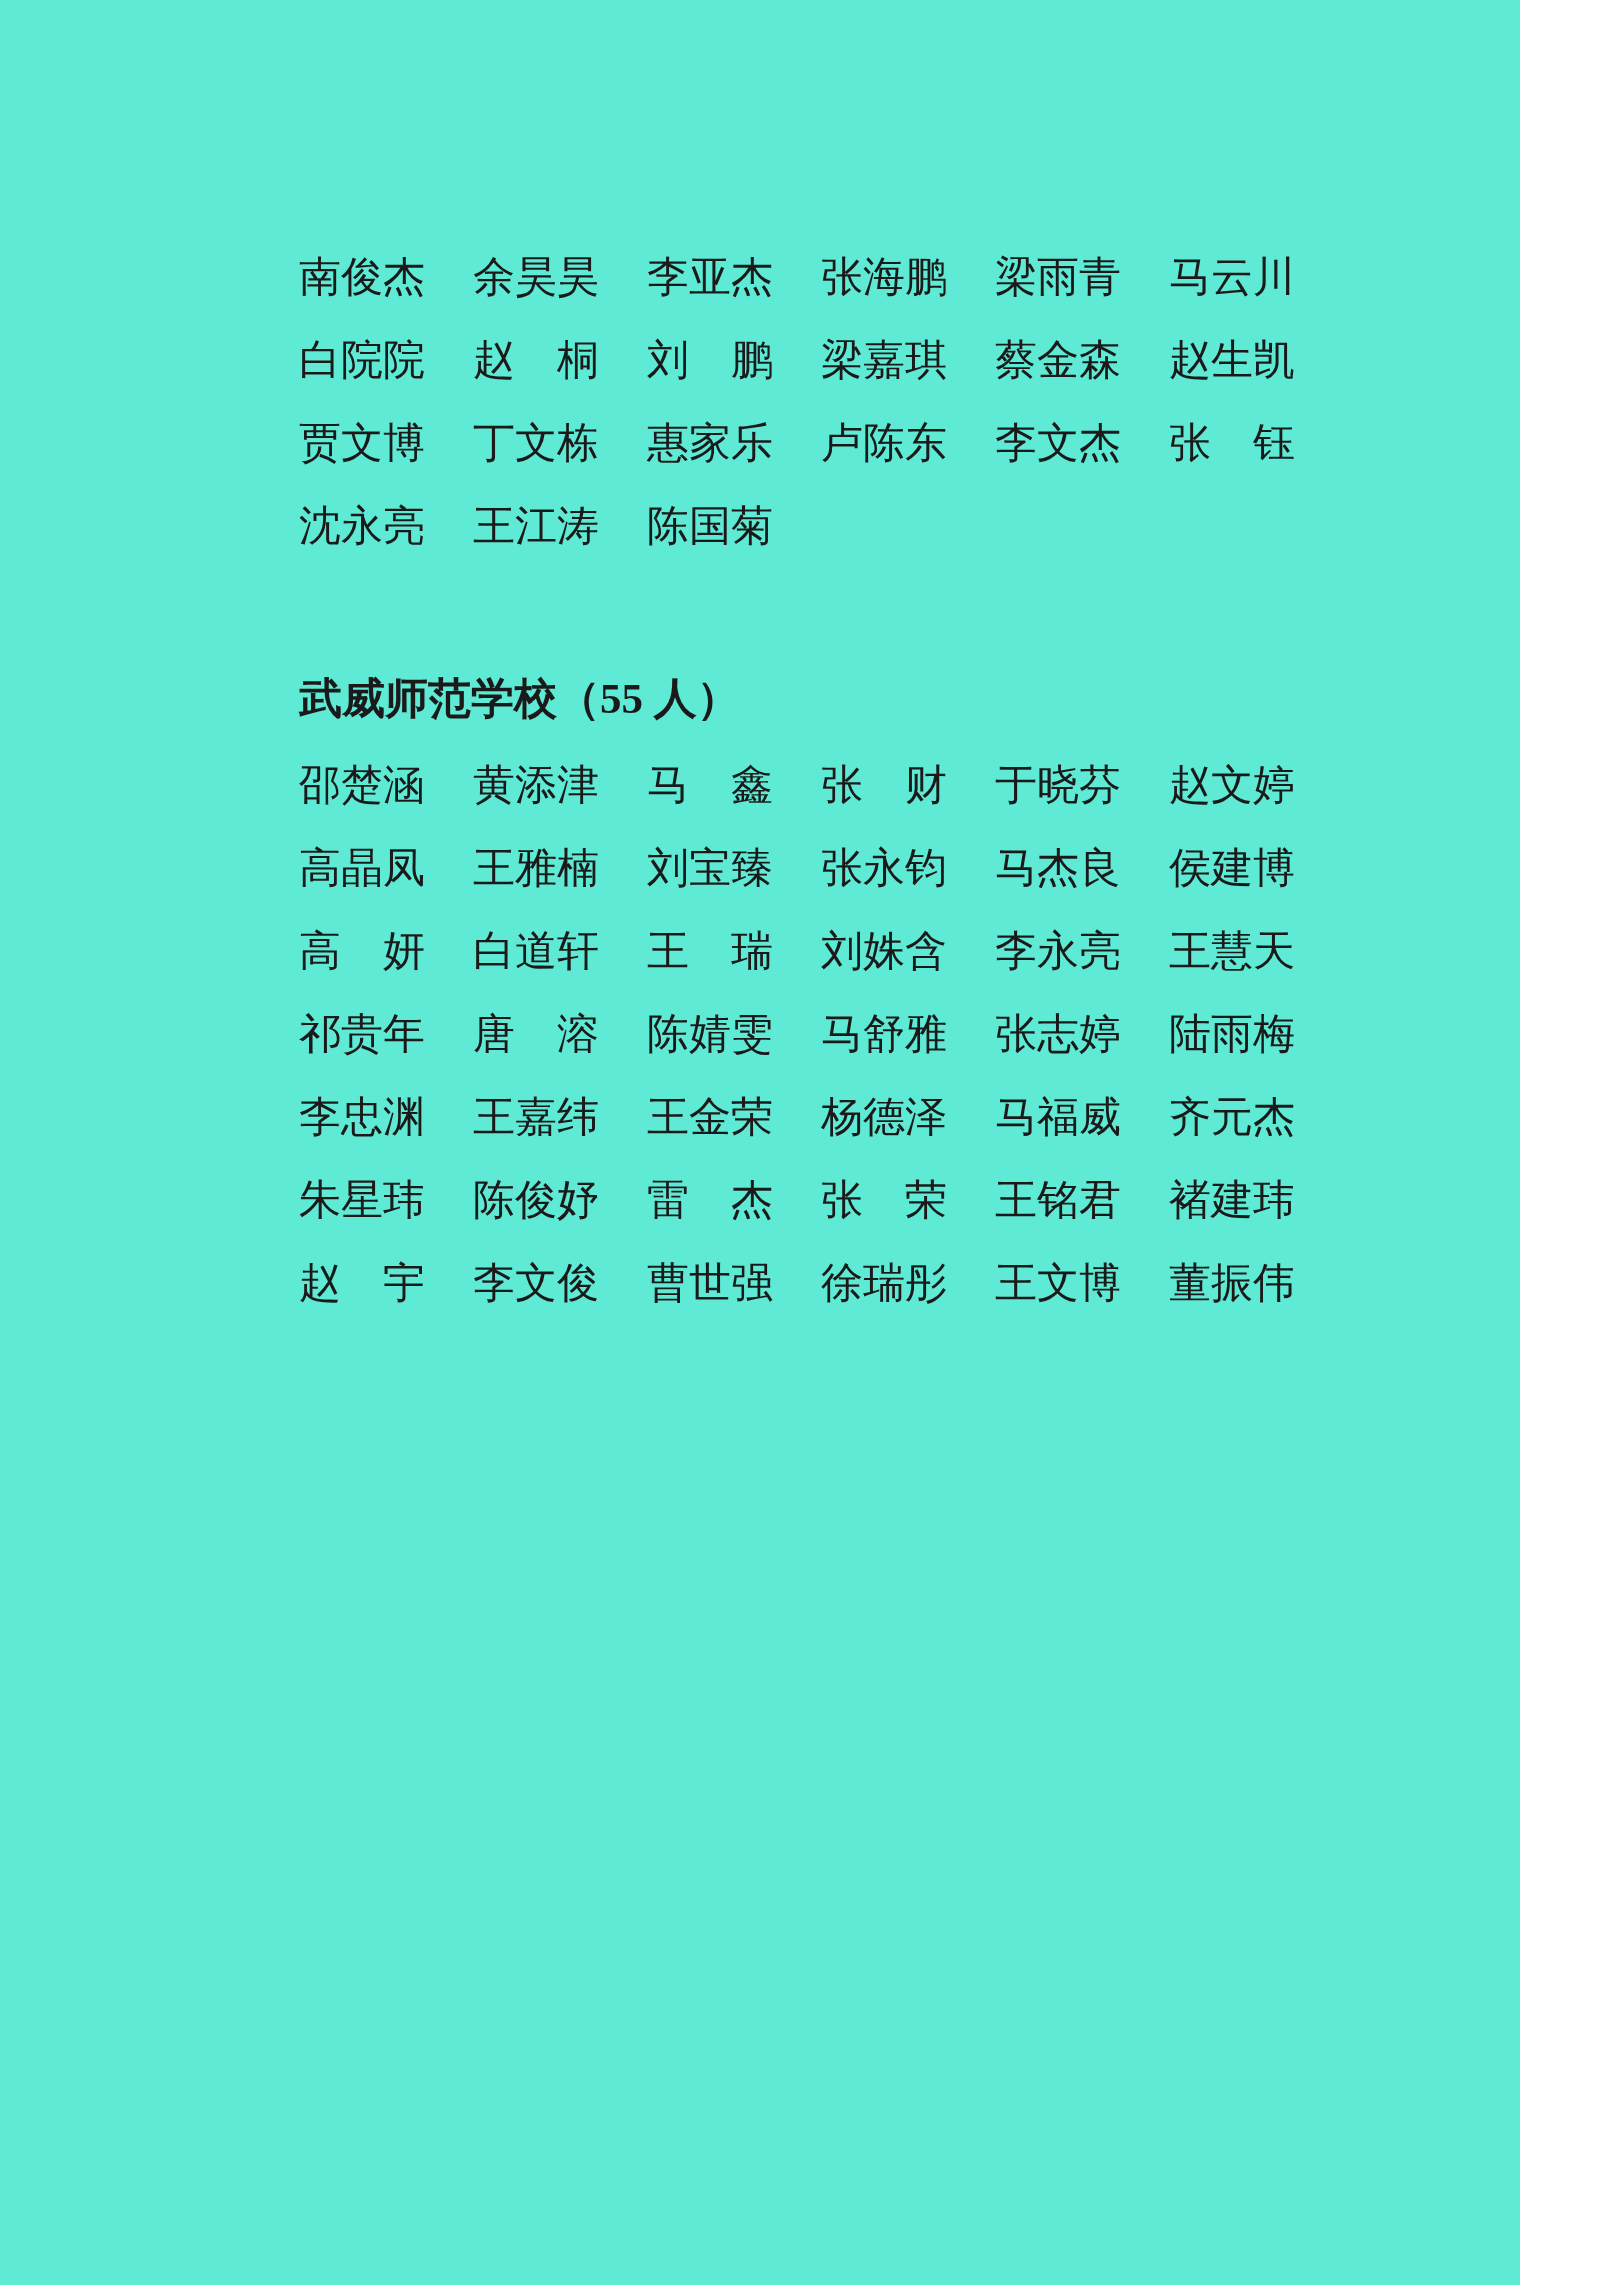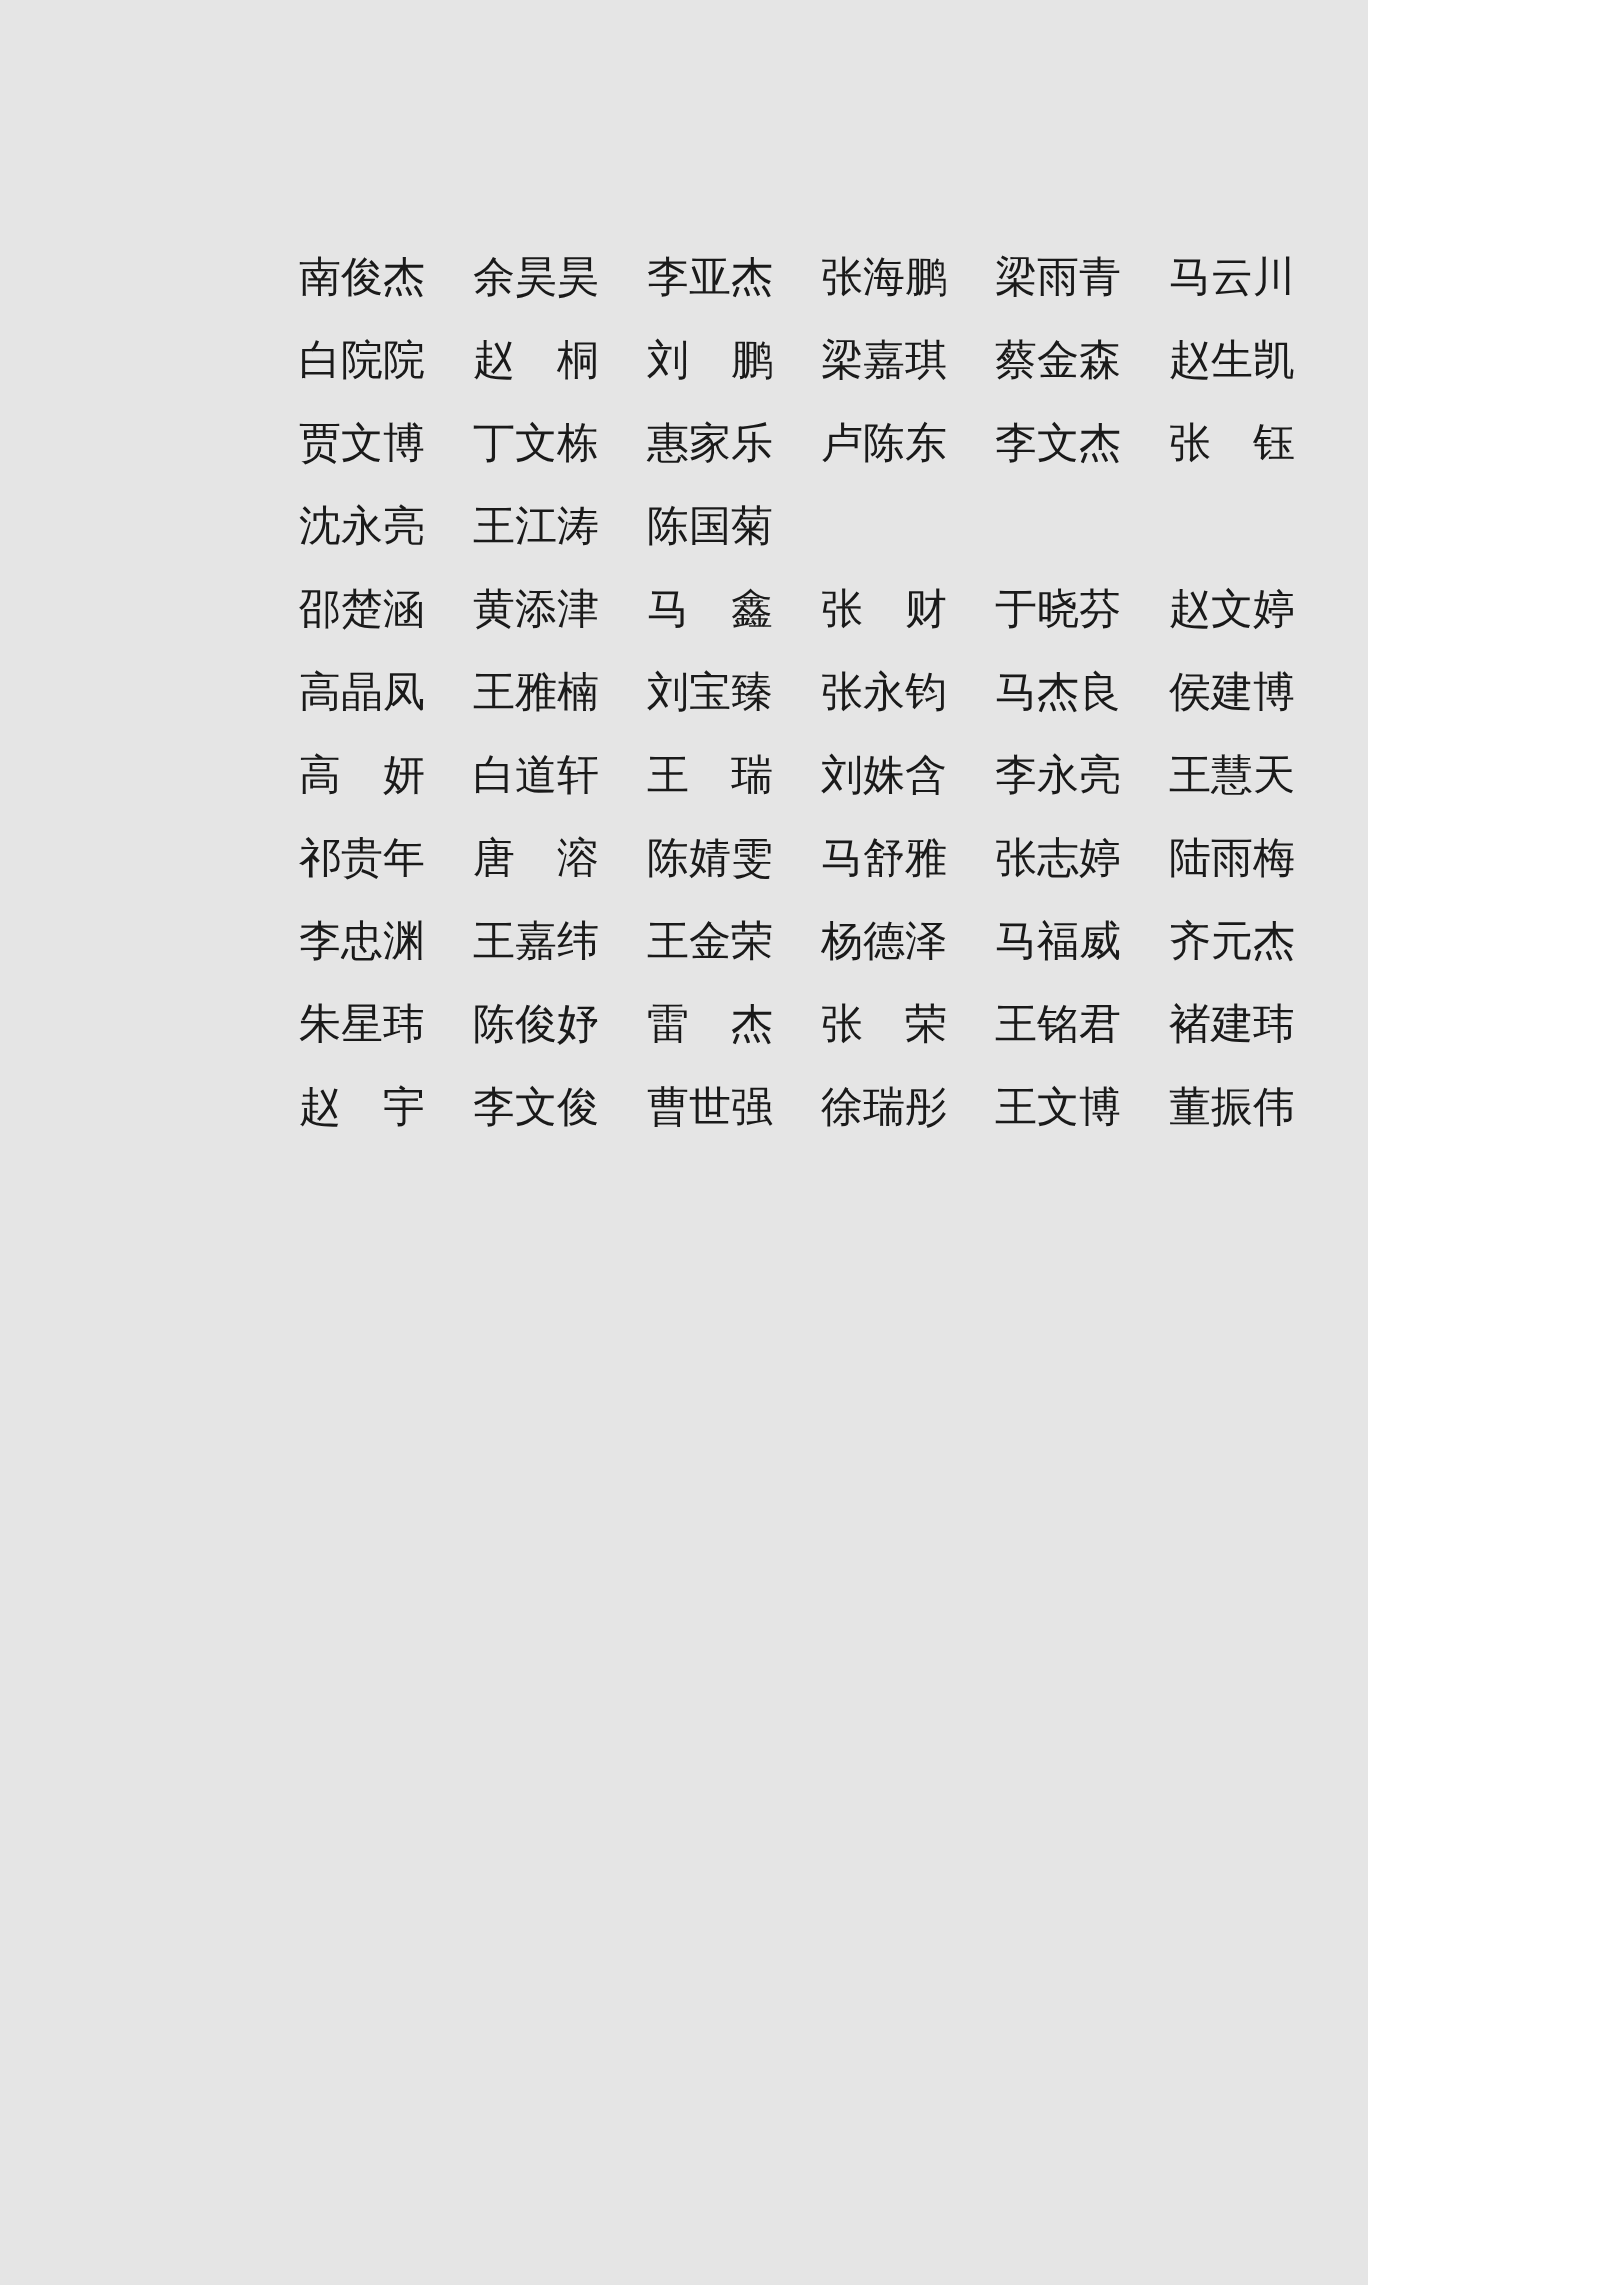--- a/index.html
+++ b/index.html
@@ -2,23 +2,23 @@
 <html style="font-size:14.5px"><head>
 <meta charset="utf-8">
 <style>
   html, body {
     margin: 0;
     padding: 0;
     background: #ffffff;
   }
   .page {
     position: relative;
-    width: 1368px;
+    width: 1520px;
     height: 2285px;
-    background: #e5e5e5;
+    background: #5eead4;
     color: #1a1a1a;
     font-family: "Liberation Serif", "DejaVu Serif", serif;
     overflow: hidden;
   }
   .content {
     position: absolute;
     left: 299px;
     top: 256px;
   }
   .name-row {
@@ -76,20 +76,21 @@
         <span class="nm">李文杰</span>
         <span class="nm">张　钰</span>
       </div>
       <div class="name-row">
         <span class="nm">沈永亮</span>
         <span class="nm">王江涛</span>
         <span class="nm">陈国菊</span>
       </div>
     </div>
 
+    <div class="heading">武威师范学校（55 人）</div>
 
     <div>
       <div class="name-row">
         <span class="nm">邵楚涵</span>
         <span class="nm">黄添津</span>
         <span class="nm">马　鑫</span>
         <span class="nm">张　财</span>
         <span class="nm">于晓芬</span>
         <span class="nm">赵文婷</span>
       </div>

